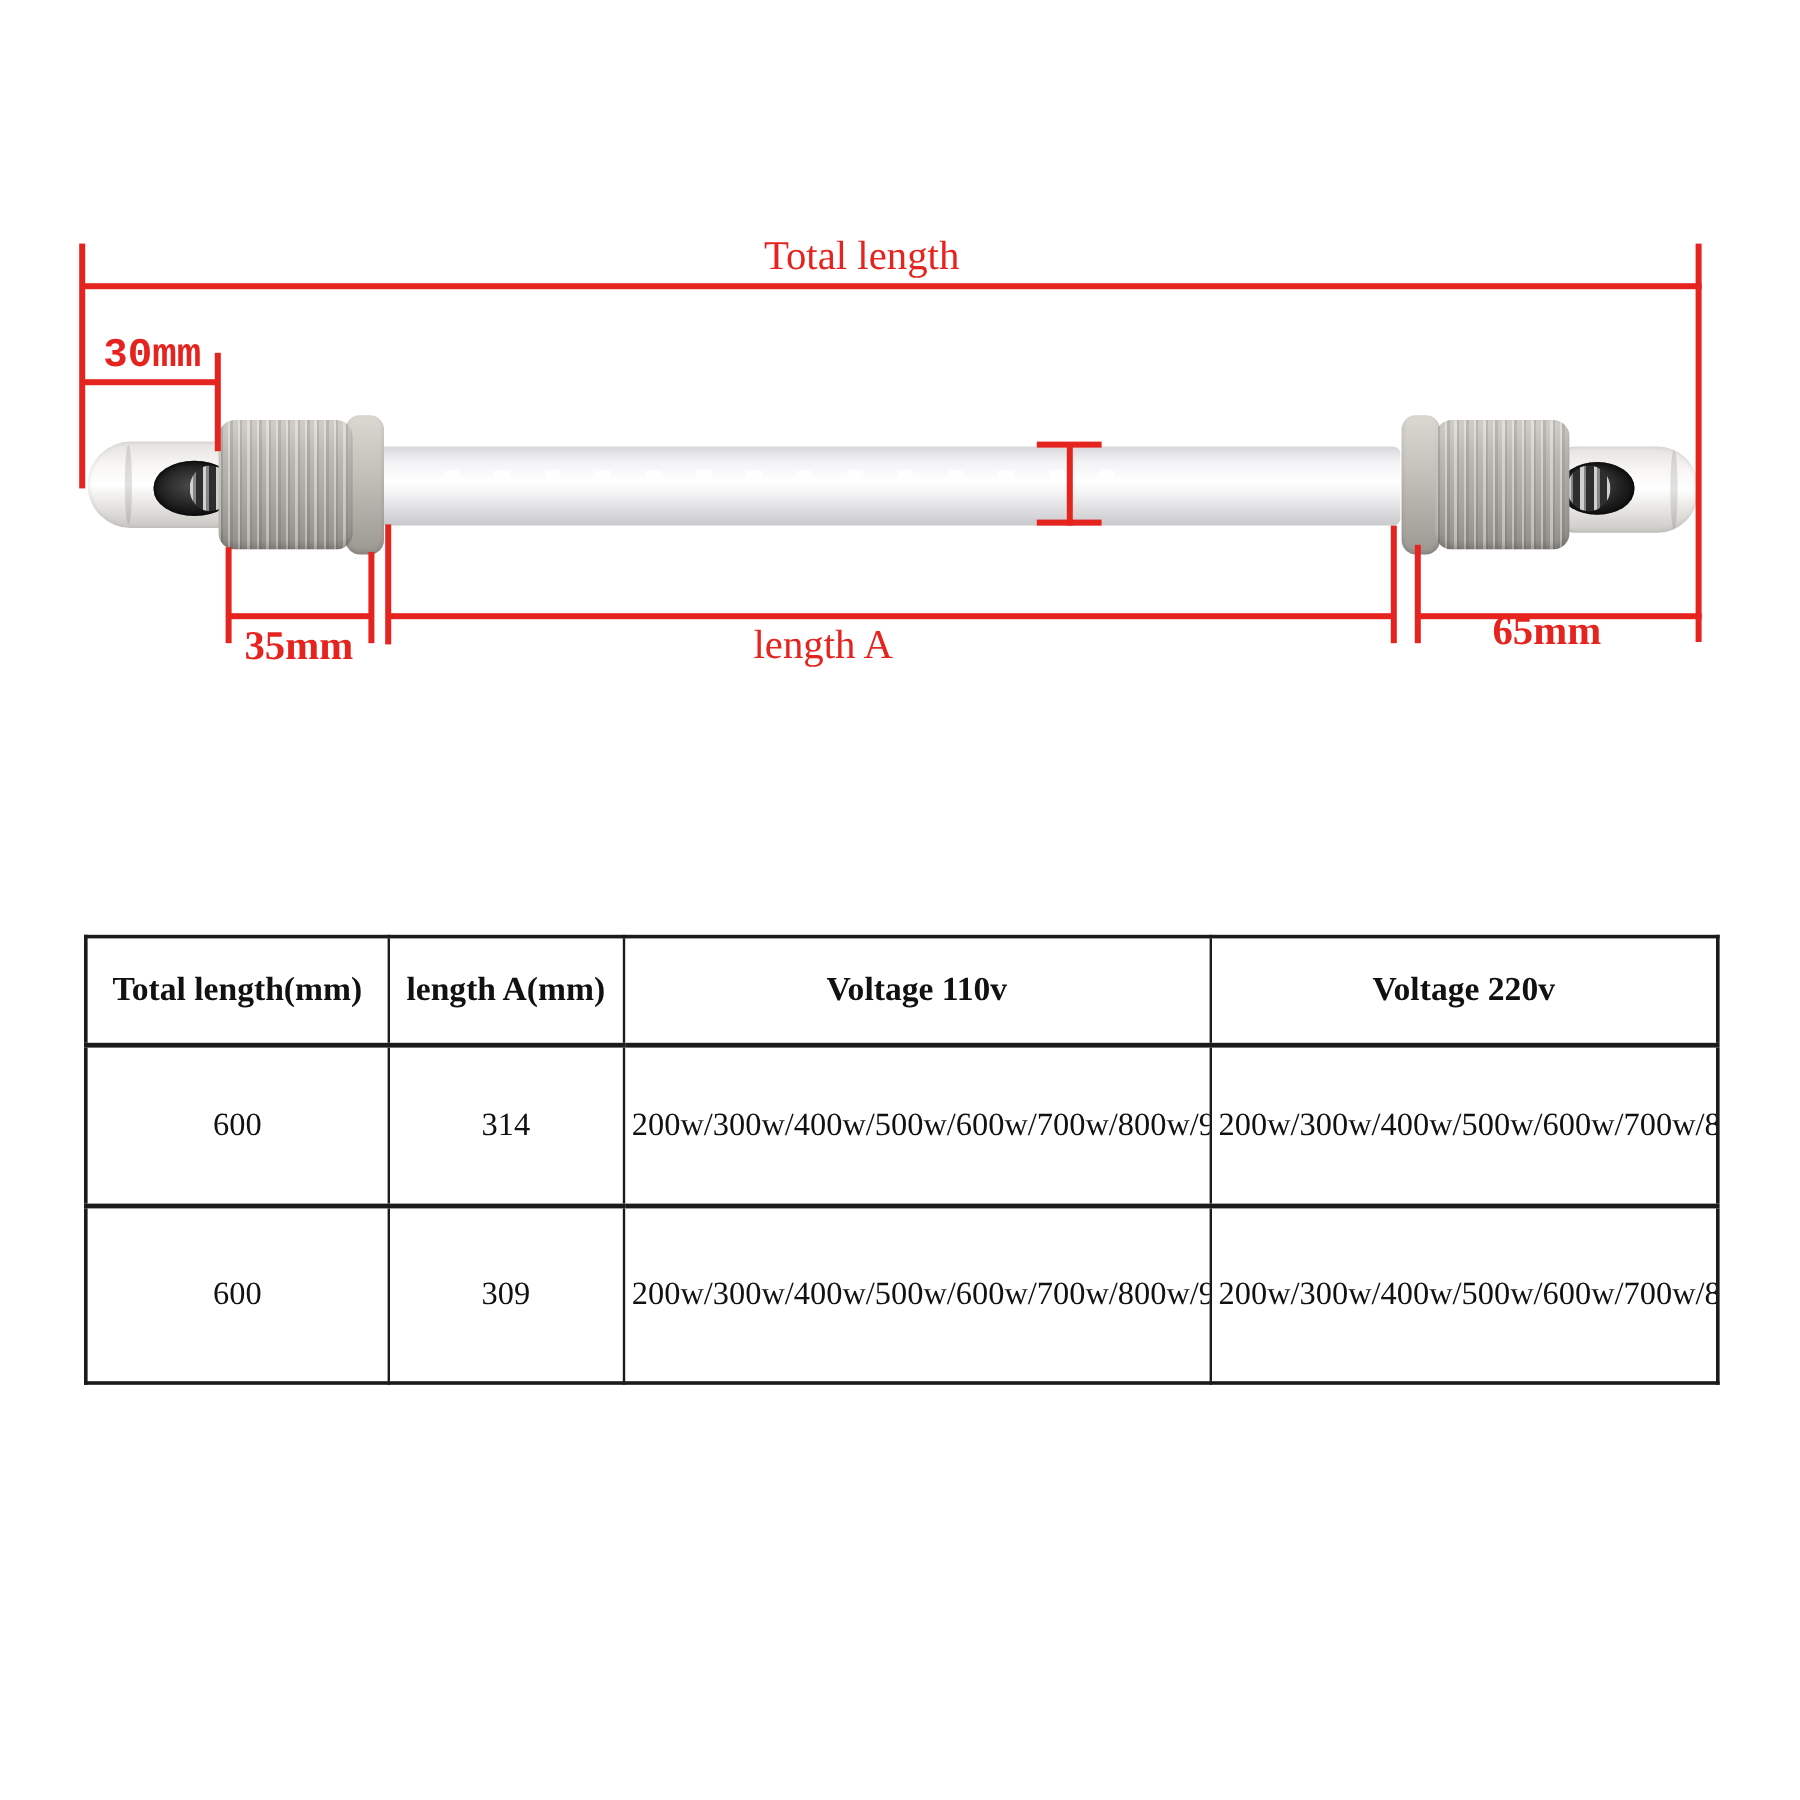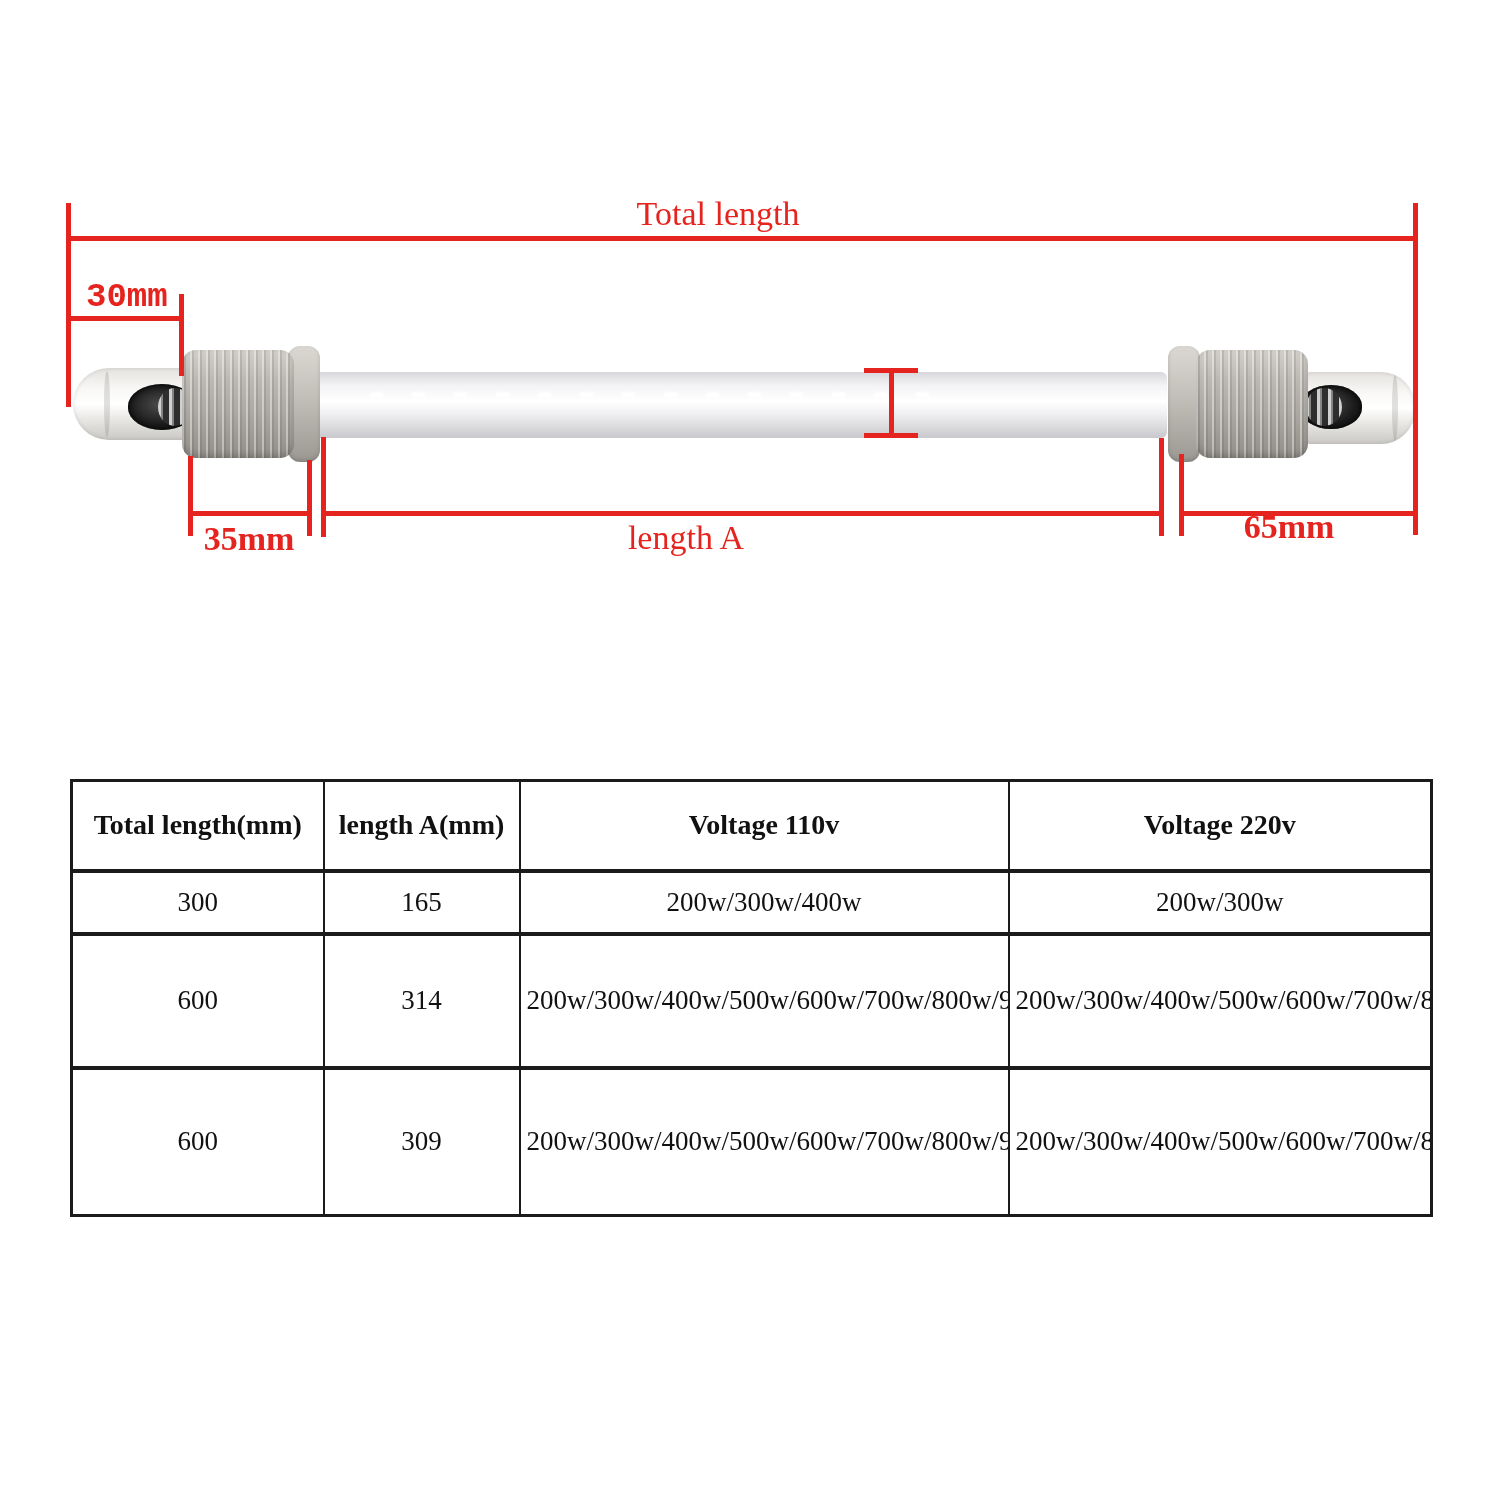--- a/index.html
+++ b/index.html
@@ -138,26 +138,20 @@
     </colgroup>
     <thead>
       <tr class="h90">
         <th>Total length(mm)</th>
         <th>length A(mm)</th>
         <th>Voltage 110v</th>
         <th>Voltage 220v</th>
       </tr>
     </thead>
     <tbody>
-      <tr class="r60">
-        <td>300</td>
-        <td>165</td>
-        <td>200w/300w/400w</td>
-        <td>200w/300w</td>
-      </tr>
       <tr class="r134">
         <td>600</td>
         <td>314</td>
         <td>200w/300w/400w/500w/600w/700w/800w/900w</td>
         <td>200w/300w/400w/500w/600w/700w/800w</td>
       </tr>
       <tr class="r148">
         <td>600</td>
         <td>309</td>
         <td>200w/300w/400w/500w/600w/700w/800w/900w</td>

